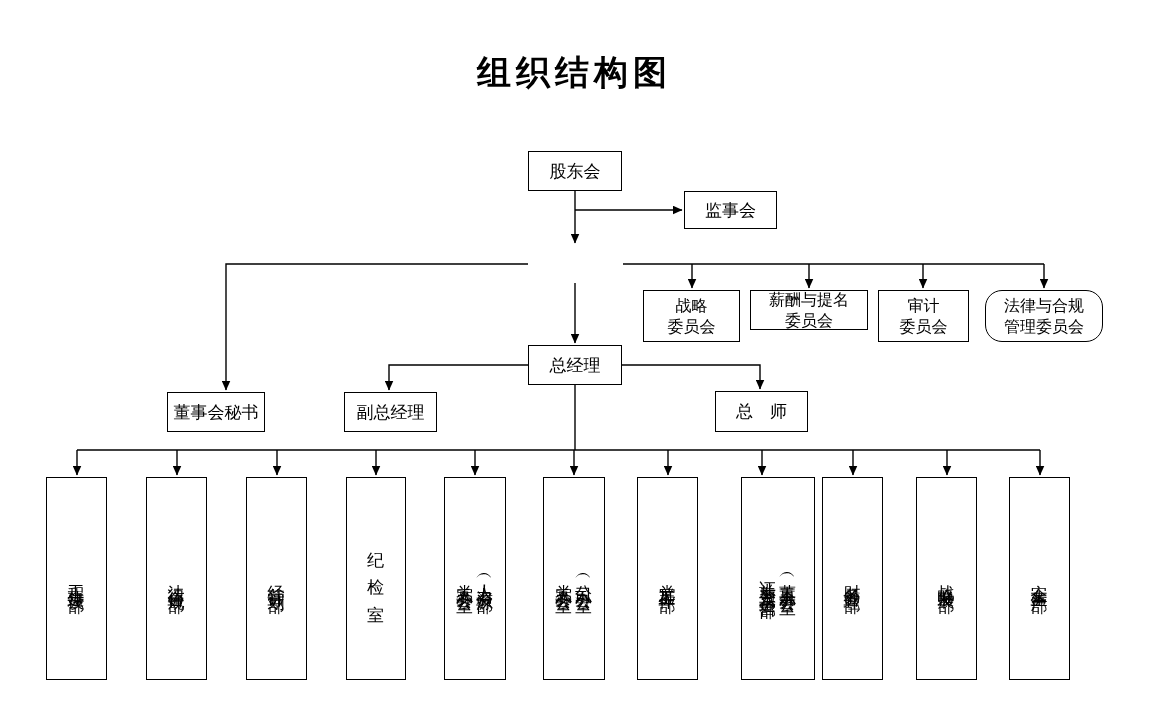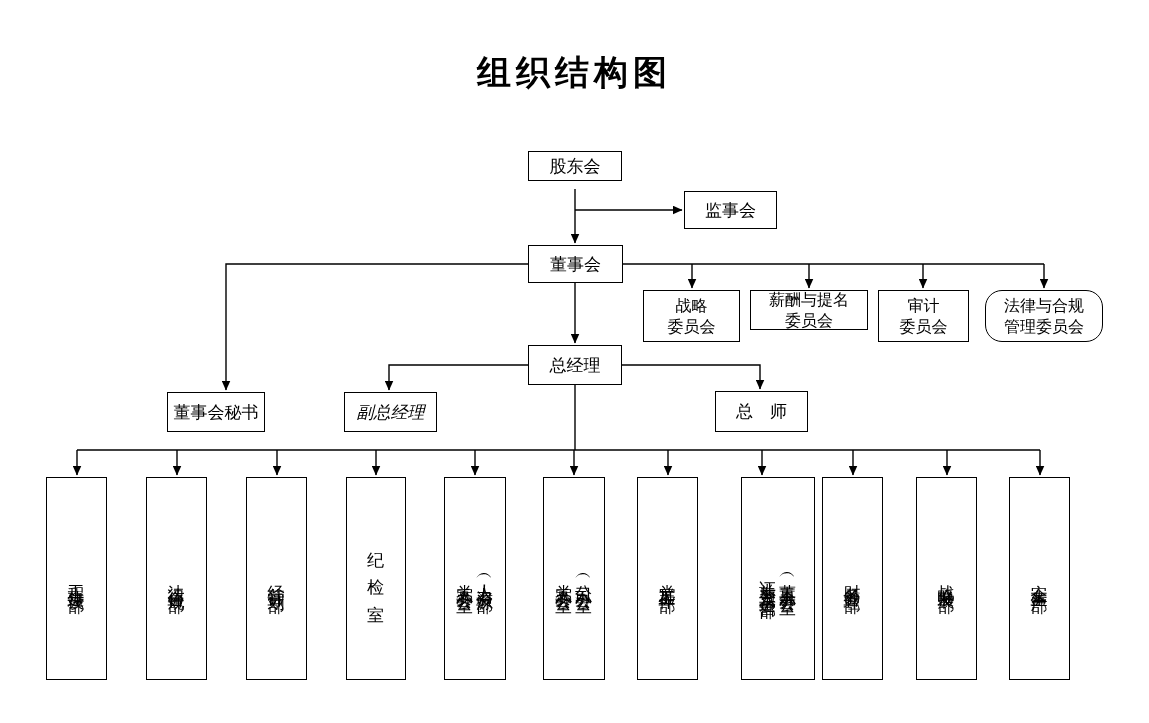--- a/index.html
+++ b/index.html
@@ -69,40 +69,39 @@
       <line x1="475" y1="450" x2="475" y2="475" marker-end="url(#arrow)"></line>
       <line x1="574" y1="450" x2="574" y2="475" marker-end="url(#arrow)"></line>
       <line x1="668" y1="450" x2="668" y2="475" marker-end="url(#arrow)"></line>
       <line x1="762" y1="450" x2="762" y2="475" marker-end="url(#arrow)"></line>
       <line x1="853" y1="450" x2="853" y2="475" marker-end="url(#arrow)"></line>
       <line x1="947" y1="450" x2="947" y2="475" marker-end="url(#arrow)"></line>
       <line x1="1040" y1="450" x2="1040" y2="475" marker-end="url(#arrow)"></line>
     </g>
   </svg>
 
-  <div class="box" style="left:528px; top:151px; width:94px; height:30px;">股东会</div>
+  <div class="box" style="left:528px; top:151px; width:94px; height:40px;">股东会</div>
 
   <div class="box" style="left:684px; top:191px; width:93px; height:38px;">监事会</div>
 
-  <div class="box" style="left:528px; top:245px; width:95px; height:38px;">董事会</div>
 
   <div class="box two-line" style="left:643px; top:290px; width:97px; height:52px;">战略
 委员会</div>
   <div class="box two-line" style="left:750px; top:290px; width:118px; height:40px;">薪酬与提名
 委员会</div>
   <div class="box two-line" style="left:878px; top:290px; width:91px; height:52px;">审计
 委员会</div>
   <div class="box two-line" style="left:985px; top:290px; width:118px; height:52px;border-radius:17px;">法律与合规
 管理委员会</div>
 
   <div class="box" style="left:528px; top:345px; width:94px; height:40px;">总经理</div>
 
   <div class="box" style="left:167px; top:392px; width:98px; height:40px;">董事会秘书</div>
 
-  <div class="box" style="left:344px; top:392px; width:93px; height:40px;font-style:italic;">副总经理</div>
+  <div class="box" style="left:344px; top:392px; width:93px; height:40px;">副总经理</div>
 
   <div class="box" style="left:715px; top:391px; width:93px; height:41px;">总　师</div>
 
   <div class="box dept" style="left:46px; top:477px; width:61px; height:203px;">
     <div class="vtext">工程建设部</div>
   </div>
   <div class="box dept" style="left:146px; top:477px; width:61px; height:203px;">
     <div class="vtext">法律合规部</div>
   </div>
   <div class="box dept" style="left:246px; top:477px; width:61px; height:203px;">

